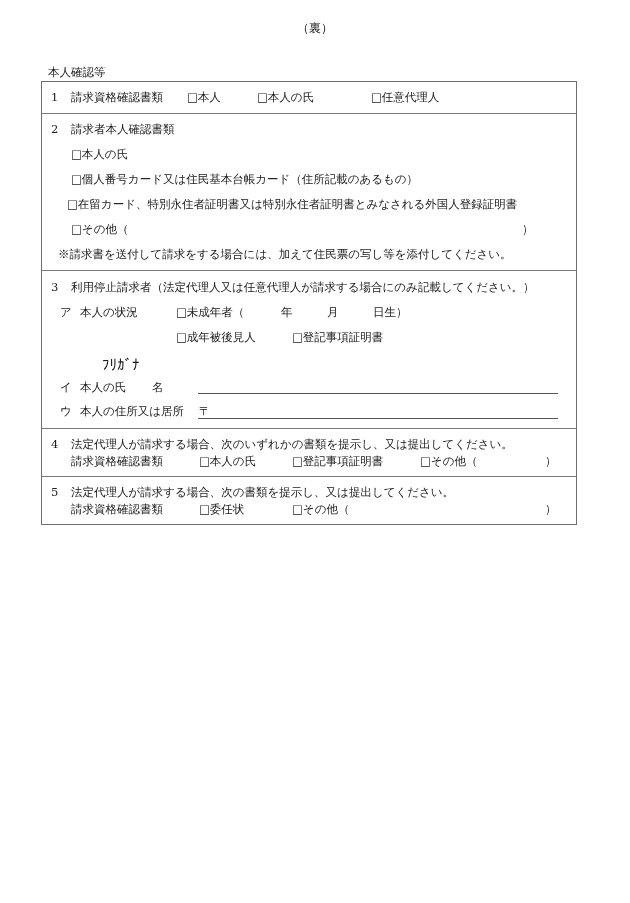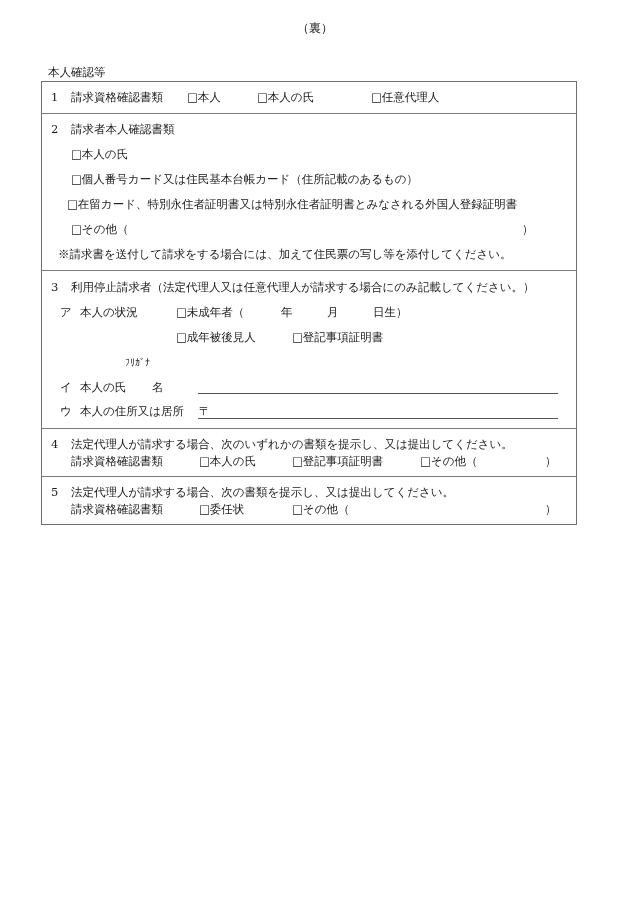--- a/index.html
+++ b/index.html
@@ -55,21 +55,21 @@
 
   <span class="abs" style="left:60px;top:307px">ア</span>
   <span class="abs" style="left:80px;top:307px">本人の状況</span>
   <span class="abs" style="left:176px;top:307px">□未成年者（</span>
   <span class="abs" style="left:281px;top:307px">年</span>
   <span class="abs" style="left:327px;top:307px">月</span>
   <span class="abs" style="left:373px;top:307px">日生）</span>
   <span class="abs" style="left:176px;top:332px">□成年被後見人</span>
   <span class="abs" style="left:292px;top:332px">□登記事項証明書</span>
 
-  <span class="abs" style="left:125px;top:358px;font-size:10px">ﾌﾘｶﾞﾅ</span>
+  <span class="abs" style="left:102px;top:358px;font-size:15px">ﾌﾘｶﾞﾅ</span>
 
   <span class="abs" style="left:60px;top:382px">イ</span>
   <span class="abs" style="left:80px;top:382px">本人の氏</span>
   <span class="abs" style="left:152px;top:382px">名</span>
   <div class="uline" style="left:198px;top:393px;width:360px"></div>
 
   <span class="abs" style="left:60px;top:406px">ウ</span>
   <span class="abs" style="left:80px;top:406px">本人の住所又は居所</span>
   <span class="abs" style="left:199px;top:406px">〒</span>
   <div class="uline" style="left:198px;top:418px;width:360px"></div>

